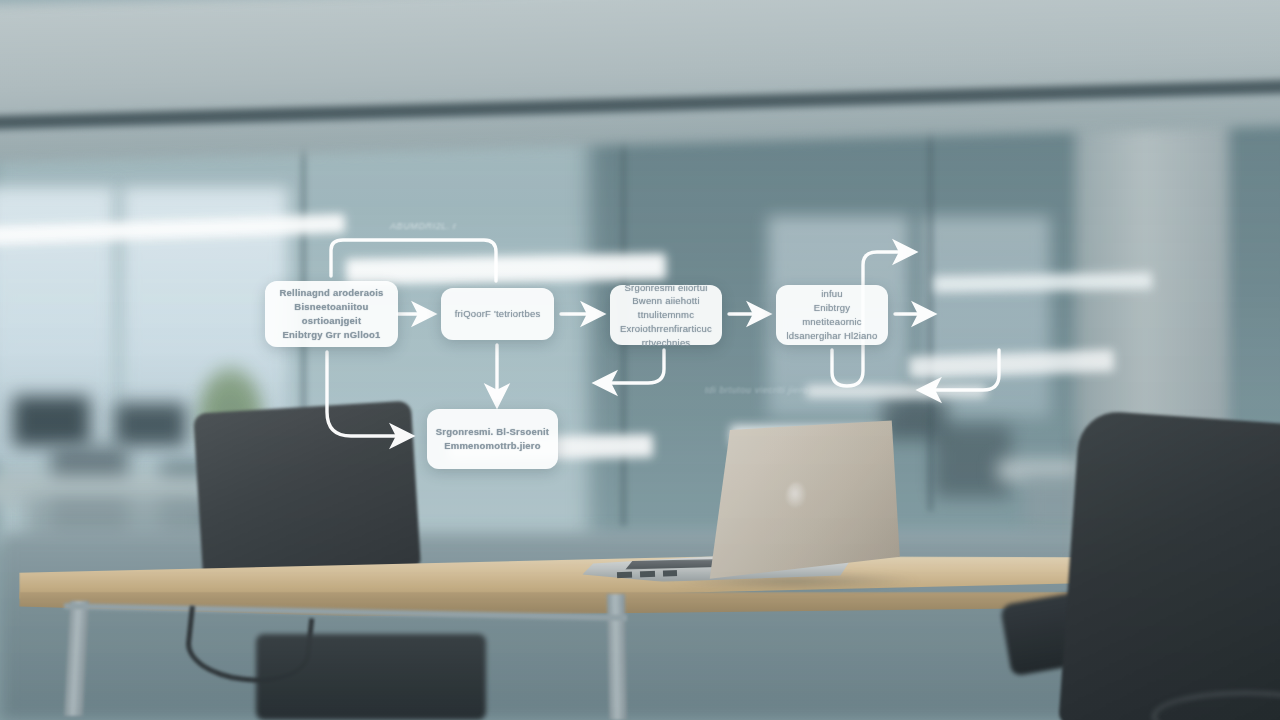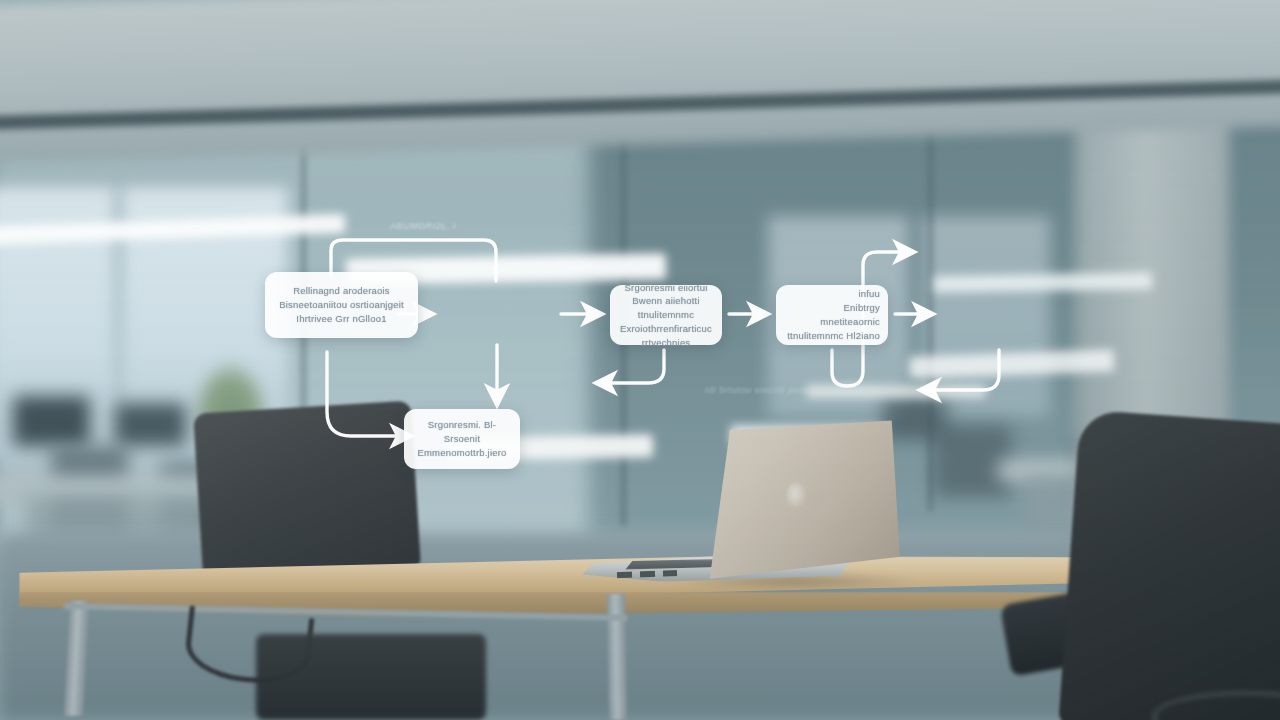--- a/index.html
+++ b/index.html
@@ -238,26 +238,26 @@
     font-size:9.5px;
     line-height:1.45;
     letter-spacing:.2px;
     padding:6px 8px;
     box-sizing:border-box;
     filter:blur(.45px);
     text-shadow:0 0 1.2px rgba(140,155,165,.9);
   }
   .node span{display:block;opacity:.92;}
 
-  #node1{left:265px;top:272px;width:153px;height:66px;}
+  #node1{left:265px;top:281px;width:133px;height:66px;font-weight:bold;}
   #node2{left:441px;top:288px;width:113px;height:52px;}
   #node3{left:610px;top:285px;width:112px;height:60px;}
-  #node4{left:776px;top:285px;width:112px;height:60px;text-align:right;}
+  #node4{left:776px;top:285px;width:112px;height:60px;}
   #node5{left:941px;top:284px;width:112px;height:60px;}
-  #node6{left:404px;top:409px;width:116px;height:60px;}
+  #node6{left:427px;top:409px;width:131px;height:60px;font-weight:bold;}
 
   .flow-label{
     position:absolute;
     color:rgba(240,246,248,.58);
     font-size:9px;letter-spacing:.6px;
     filter:blur(.9px);
     white-space:nowrap;
     font-style:italic;
   }
   #label-top{left:390px;top:221px;}
@@ -366,39 +366,44 @@
         <path d="M832,350 L832,372 Q832,386 847,386 L847,386 Q863,386 863,371 L863,265 Q863,252 877,252 L909,252" marker-end="url(#ar)"></path>
 
         <path d="M999,350 L999,375 Q999,390 983,390 L925,390" marker-end="url(#ar)"></path>
       </g>
     </svg>
 
     <div class="node" id="node1">
       <div>
         <span>Rellinagnd aroderaois</span>
         <span>Bisneetoaniitou osrtioanjgeit</span>
-        <span>Ihrtrivee Grr nGlloo1</span>
+        <span>Enibtrgy Grr nGlloo1</span>
       </div>
     </div>
 
+    <div class="node" id="node2">
+      <div>
+        <span>friQoorF 'tetriortbes</span>
+      </div>
+    </div>
 
     <div class="node" id="node3">
       <div>
         <span>Srgonresmi eiiortui</span>
         <span>Bwenn aiiehotti ttnulitemnmc</span>
         <span>Exroiothrrenfirarticuc</span>
         <span>rrtvechnies</span>
       </div>
     </div>
 
     <div class="node" id="node4">
       <div>
         <span>infuu</span>
         <span>Enibtrgy mnetiteaornic</span>
-        <span>ttnulitemnmc Hl2iano</span>
+        <span>ldsanergihar Hl2iano</span>
       </div>
     </div>
 
 
     <div class="node" id="node6">
       <div>
         <span>Srgonresmi. Bl-Srsoenit</span>
         <span>Emmenomottrb.jiero</span>
       </div>
     </div>

